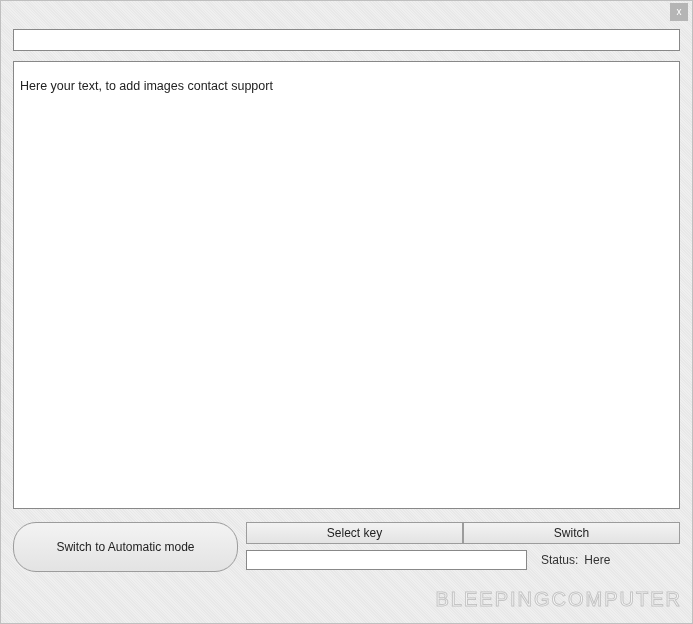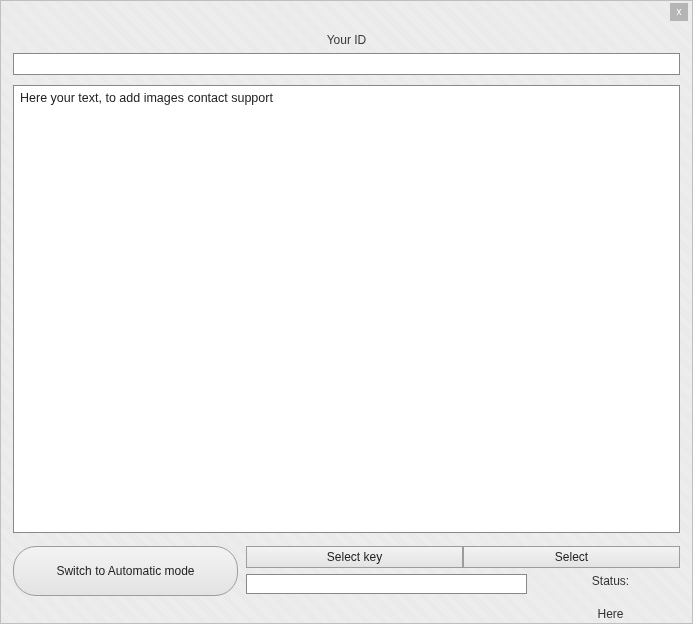--- a/index.html
+++ b/index.html
@@ -68,21 +68,21 @@
       padding: 2px 4px;
       font-family: inherit;
       font-size: 12px;
       margin-bottom: 10px;
     }
     .text-area {
       width: 100%;
       height: 448px;
       border: 1px solid #888;
       background: #fff;
-      padding: 4px 6px;
+      padding: 16px 6px;
       font-family: inherit;
       font-size: 12.5px;
       color: #222;
       resize: none;
       line-height: 1.3;
     }
     .bottom-row {
       display: flex;
       gap: 8px;
       margin-top: 10px;
@@ -130,25 +130,24 @@
       background: #fff;
       padding: 1px 4px;
       font-family: inherit;
       font-size: 12px;
     }
     .status-box {
       width: 145px;
       height: 20px;
       display: flex;
       align-items: center;
-      gap: 19px;
+      gap: 6px;
       font-size: 12px;
       color: #333;
       padding-left: 6px;
-      flex-direction: column;
     }
     .watermark {
       position: absolute;
       right: 10px;
       bottom: 12px;
       font-family: Arial, sans-serif;
       font-size: 20px;
       font-weight: 400;
       letter-spacing: 2px;
       color: rgba(255, 255, 255, 0.75);
@@ -159,36 +158,36 @@
   </style>
 </head>
 <body>
 
 <div class="window">
   <div class="titlebar">
     <button class="close-btn">x</button>
   </div>
 
   <div class="content">
-    <div class="section-label">Your ID</div>
     <input type="text" class="id-input" value="" style="">
 
     <textarea class="text-area" style="">Here your text, to add images contact support</textarea>
 
     <div class="bottom-row">
       <button class="btn btn-tall left-btn">Switch to Automatic mode</button>
       <div class="right-col">
         <div class="right-top">
           <button class="btn btn-short">Select key</button>
-          <button class="btn btn-short">Select</button>
+          <button class="btn btn-short">Switch</button>
         </div>
         <div class="right-bottom">
           <input type="text" class="path-input" value="" style="">
           <div class="status-box">
             <span>Status:</span>
             <span>Here</span>
           </div>
         </div>
       </div>
     </div>
   </div>
 
+  <div class="watermark">BLEEPINGCOMPUTER</div>
 </div>
 
 </body></html>

